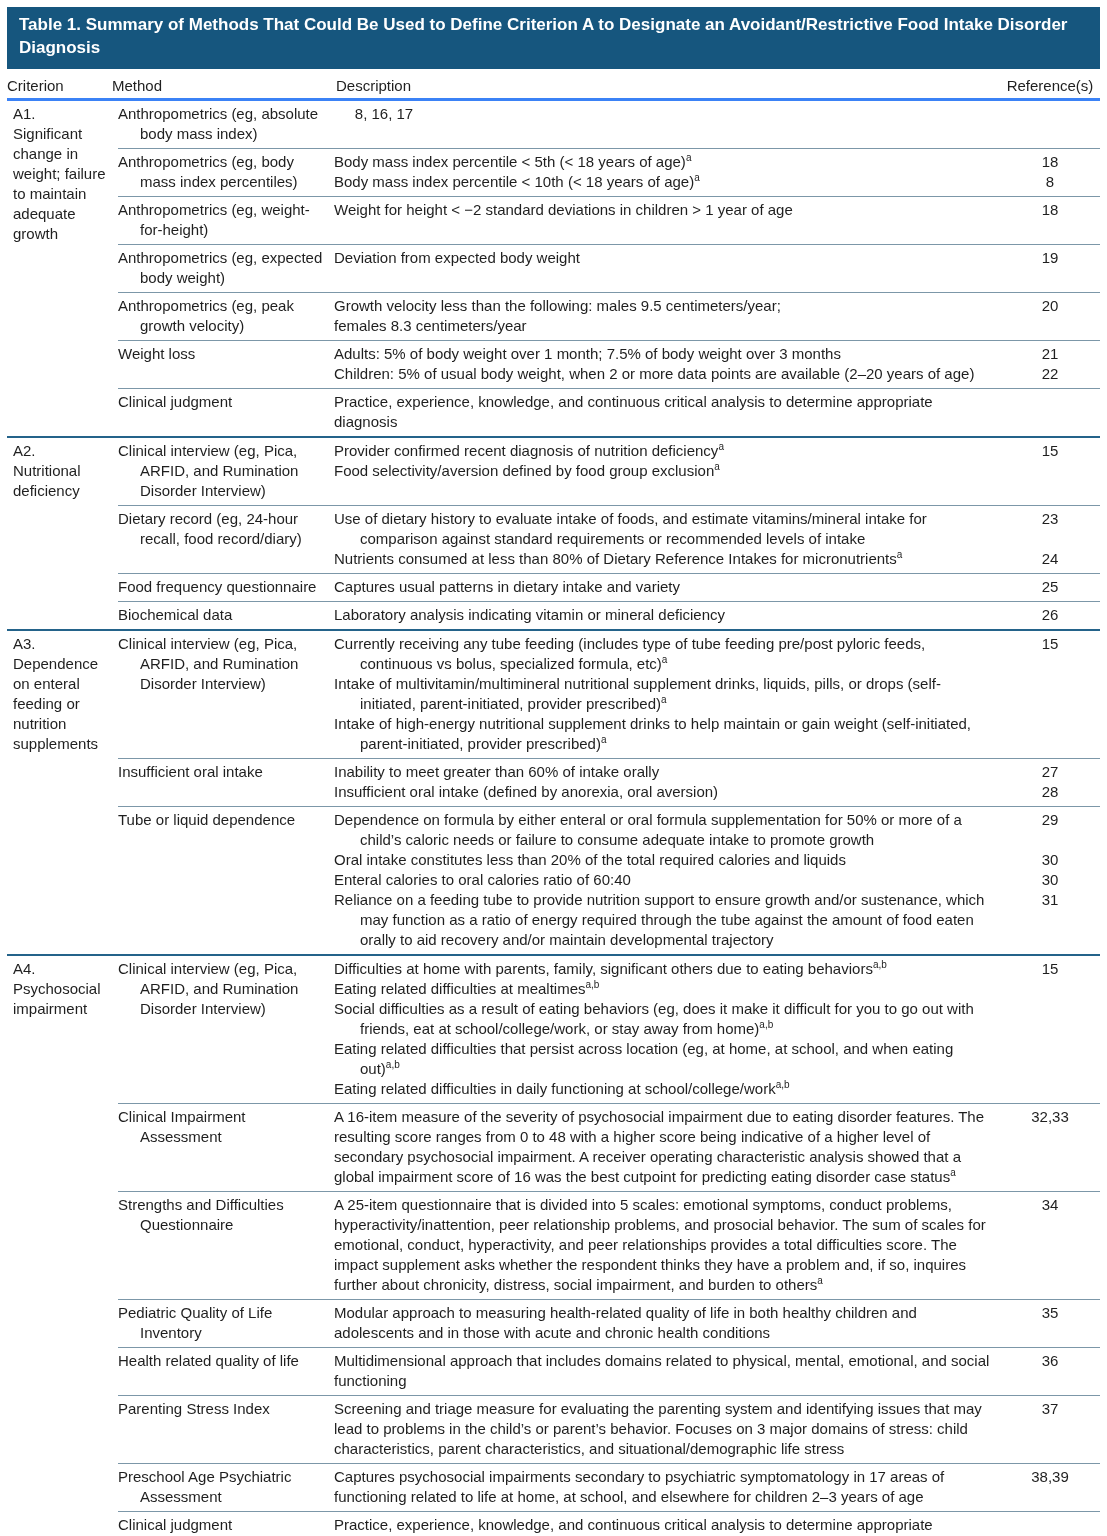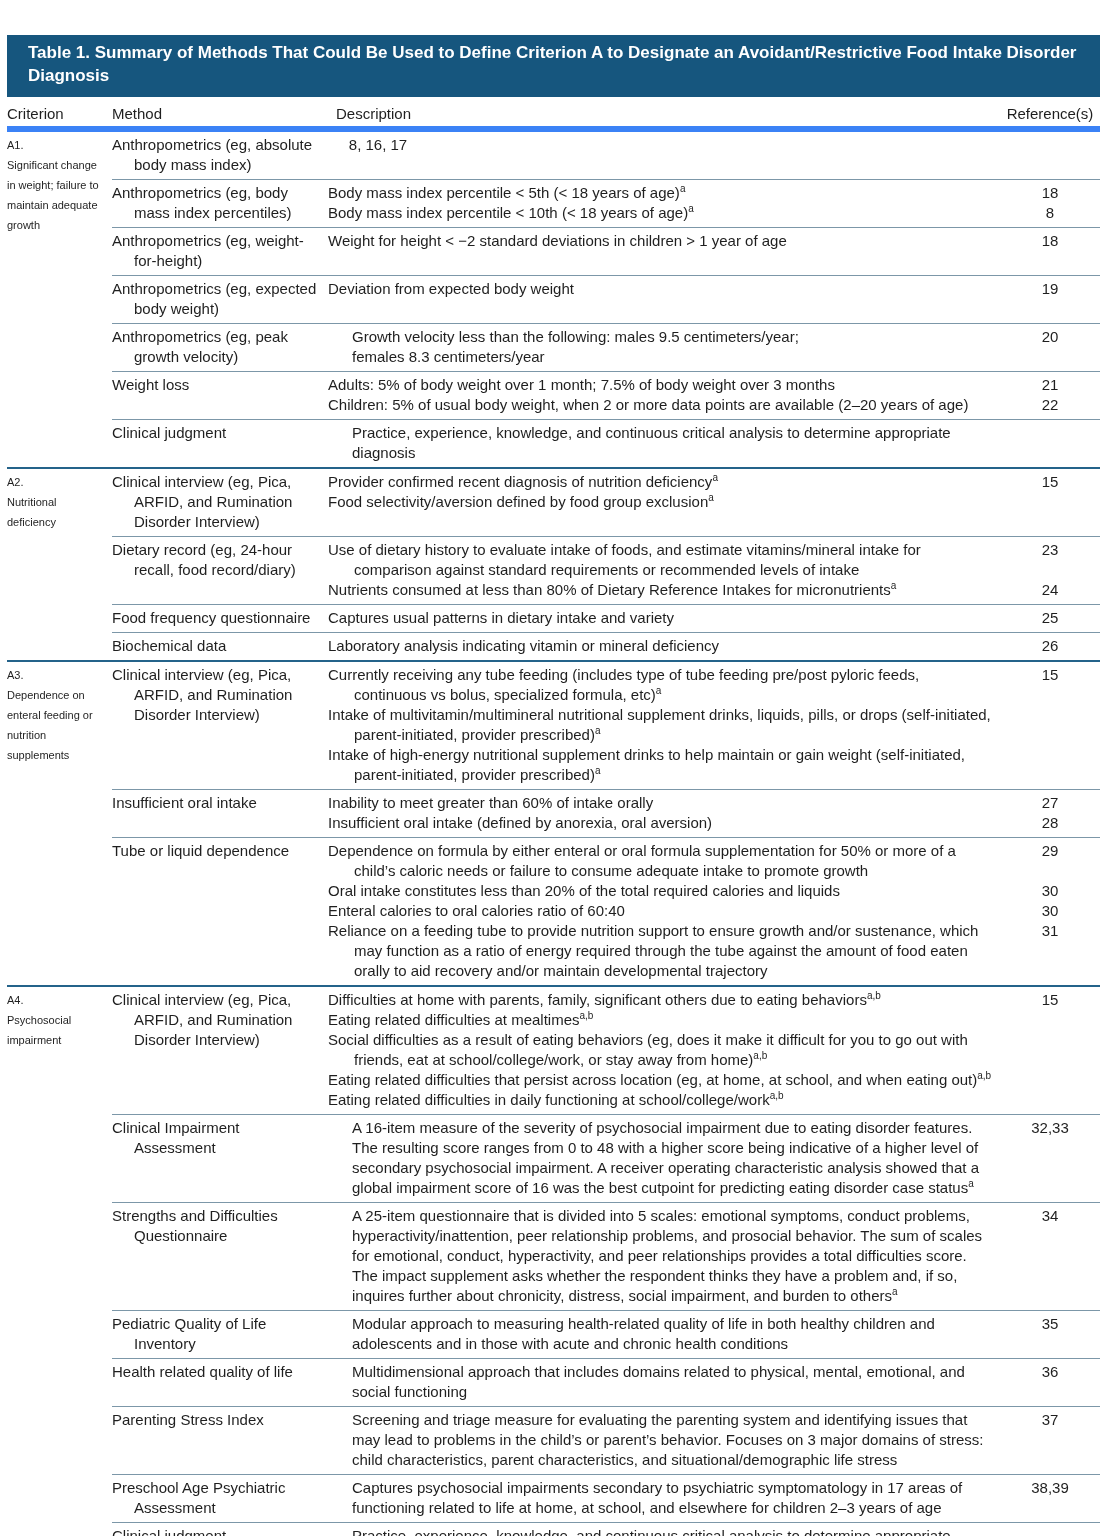--- a/index.html
+++ b/index.html
@@ -8,63 +8,62 @@
     width:1107px; height:1536px; overflow:hidden;
     font-family:"Liberation Sans", sans-serif;
     color:#1f1f1f;
     -webkit-font-smoothing:antialiased;
   }
   .page { width:1107px; height:1536px; padding:7px 7px 0 7px; overflow:hidden; }
 
   .title-bar {
     background:#16567E; color:#ffffff;
     font-weight:bold; font-size:17px; line-height:1.35;
-    padding:7px 12px 9px 21px;
-    margin-top:28px;
+    padding:7px 12px 9px 12px;
   }
 
   .thead {
     display:flex; align-items:flex-end;
     padding:8px 0 4px 0;
-    border-bottom:6px solid #3b82f6;
+    border-bottom:3px solid #3b82f6;
     font-size:15px;
   }
   .th-criterion { width:105px; flex-shrink:0; }
   .th-method    { width:216px; flex-shrink:0; }
   .th-desc      { flex:1; padding-left:8px; }
   .th-ref       { width:100px; flex-shrink:0; text-align:center; }
 
   .tbody { border-bottom:2px solid #24638A; }
   .group { display:flex; }
   .group + .group { border-top:2px solid #24638A; }
 
   .cell-criterion {
     width:105px; flex-shrink:0;
     padding:3px 8px 3px 0;
-    font-size:11px; line-height:20px;
+    font-size:15px; line-height:20px;margin-left:6px;
   }
   .crit-id { }
   .rows { flex:1; display:flex; flex-direction:column; min-width:0; }
   .row { display:flex; padding:3px 0 4px 0; }
   .row + .row { border-top:1px solid #7C97A8; }
 
   .cell-method {
     width:216px; flex-shrink:0;
     padding:0 10px 0 22px; text-indent:-22px;
     font-size:15px; line-height:20px;
   }
   .entries { flex:1; display:flex; flex-direction:column; min-width:0; }
   .entry { display:flex; align-items:flex-start; }
   .desc {
     flex:1; min-width:0;
     padding:0 8px 0 26px; text-indent:-26px;
     font-size:15px; line-height:20px;
     white-space:pre-wrap;
   }
-  .desc.flush { padding-left:0; text-indent:0;margin-left:24px; }
+  .desc.flush { padding-left:0; text-indent:0; }
   .ref {
     width:100px; flex-shrink:0;
     text-align:center; font-size:15px; line-height:20px;
   }
 
   sup { font-size:10px; line-height:0; vertical-align:super; }
 </style>
 </head>
 <body>
 

